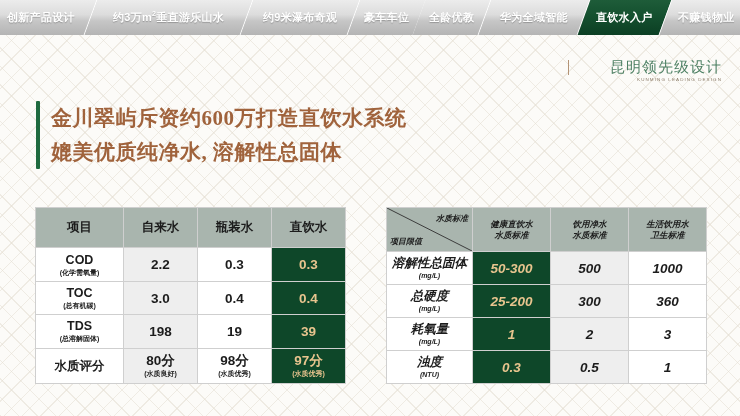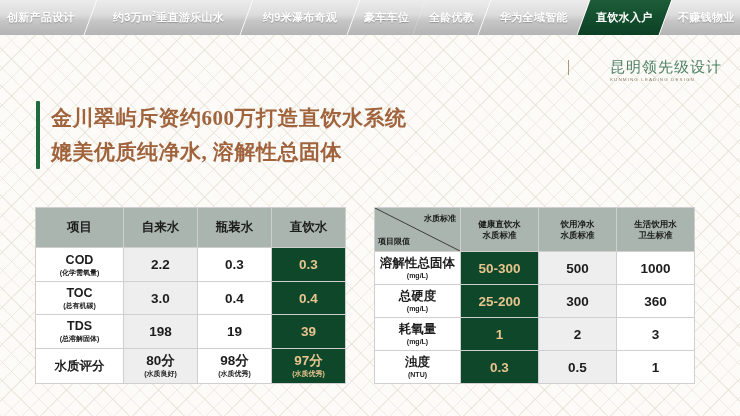--- a/index.html
+++ b/index.html
@@ -59,21 +59,21 @@
     display:flex; align-items:flex-start; gap:5px;
   }
   #brand-main{
     font-family:"Liberation Serif","DejaVu Serif",serif;
     font-size:15px; font-weight:bold; color:#7a4f31; letter-spacing:1px;
     line-height:18px;
   }
   #brand-divider{
     width:1px; height:15px; background:#b49476; margin-top:2px;
   }
-  #brand-right{ display:flex; flex-direction:column; align-items:flex-start;margin-left:36px; }
+  #brand-right{ display:flex; flex-direction:column; align-items:flex-end;margin-left:36px; }
   #brand-sub{
     font-family:"Liberation Serif","DejaVu Serif",serif;
     font-size:15px; color:#2f6b4a; letter-spacing:1px; line-height:18px;
     opacity:.85;
   }
   #brand-en{
     font-size:4.5px; color:#8a7a66; letter-spacing:1.1px; margin-top:1px;
     transform:scaleY(.9);
   }
 
@@ -116,21 +116,21 @@
 
   
   #left-table{ margin-left:35px; width:310px; }
   #left-table td{ height:33px; }
   #left-table tr:first-child td{ height:40px; }
   #left-table tr:last-child td{ height:35px; }
   #left-table col.c0{ width:88px; }
   #left-table col.c1,#left-table col.c2,#left-table col.c3{ width:74px; }
 
   
-  #right-table{ margin-left:28px; width:320px; }
+  #right-table{ margin-left:40px; width:320px;font-style:italic; }
   #right-table td{ height:33px; }
   #right-table tr:first-child td{ height:44px; }
   #right-table col.r0{ width:86px; }
   #right-table col.r1,#right-table col.r2,#right-table col.r3{ width:78px; }
   .hd2{
     background:#a9b5ae;
     font-size:8.5px; font-weight:bold; color:#1c1c1c; line-height:11px;
   }
   #diag{ position:relative; padding:0; overflow:hidden; background:#a9b5ae; }
   #diag-line{

